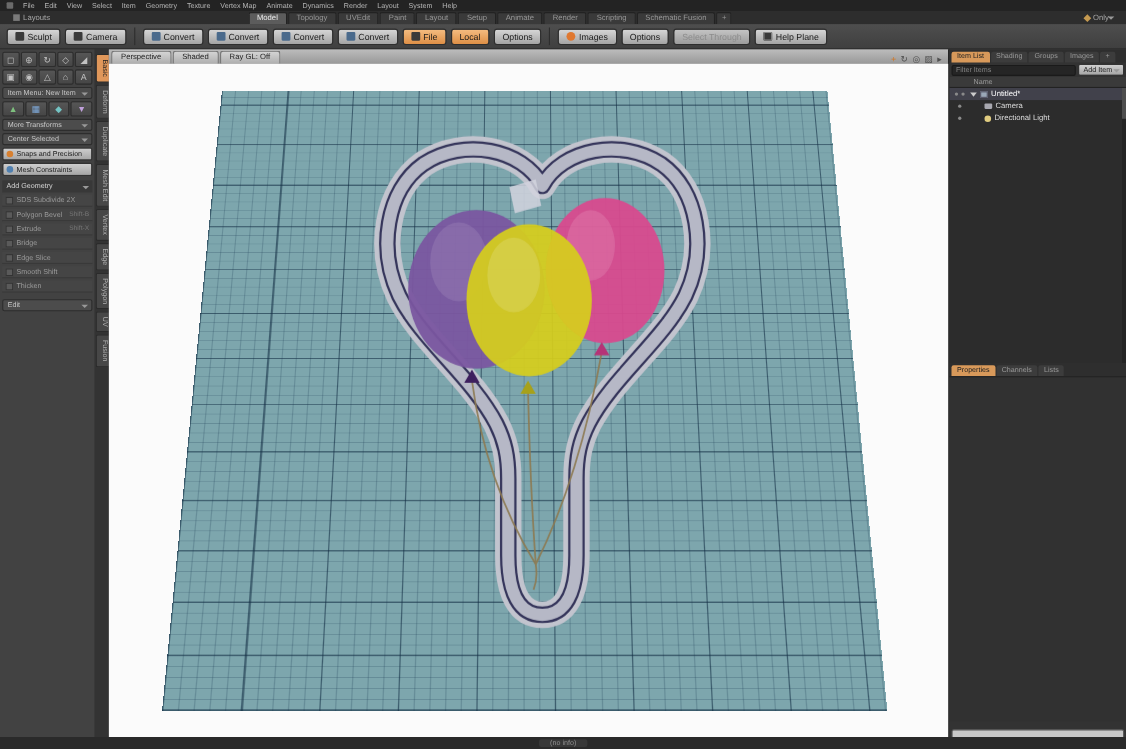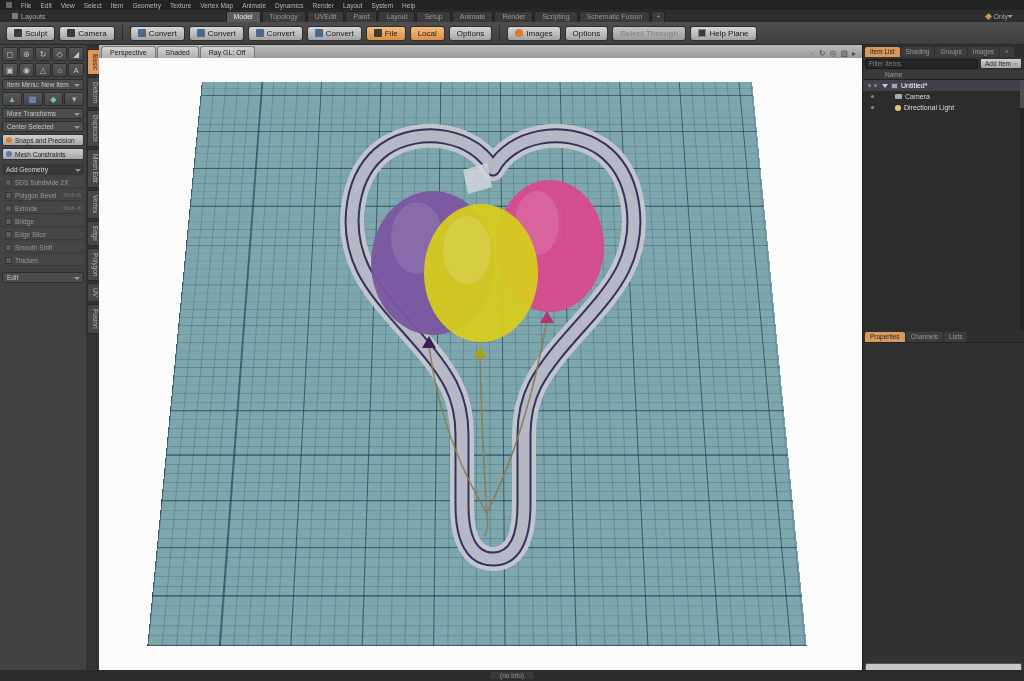--- a/index.html
+++ b/index.html
@@ -19,21 +19,21 @@
 .lb-tab{padding:1px 7px;background:#3a3a3a;color:#979797;border:1px solid #222;border-bottom:none;border-radius:2px 2px 0 0;margin-right:1px;height:11px;line-height:8px;white-space:nowrap;}
 .lb-tab.active{background:#5c5c5c;color:#ececec;}
 .lb-tab.plus{padding:1px 4px;}
 .lb-right{margin-left:auto;margin-right:8px;color:#a8a8a8;display:flex;align-items:center;gap:3px;position:relative;padding-right:8px;}
 .star{width:5px;height:5px;background:#c59a50;transform:rotate(45deg);}
 
 
 .toolbar{position:absolute;top:22px;left:0;right:0;height:23px;background:linear-gradient(#4e4e4e,#3f3f3f);border-bottom:1px solid #2a2a2a;display:flex;align-items:center;gap:4px;padding:0 6px;}
 .tbtn{display:flex;align-items:center;gap:3px;height:15px;padding:0 7px;background:linear-gradient(#d6d6d6,#a4a4a4);border:1px solid #2e2e2e;border-radius:3px;font-size:8px;color:#1a1a1a;font-family:inherit;white-space:nowrap;}
 .tbtn.orange{background:linear-gradient(#f4bc80,#de8f46);}
-.tbtn.dim{color:#8c8c8c;background:linear-gradient(#c4c4c4,#9c9c9c);font-weight:bold;}
+.tbtn.dim{color:#8c8c8c;background:linear-gradient(#c4c4c4,#9c9c9c);}
 .ticon{width:8px;height:8px;background:#3a3a3a;border-radius:1px;flex:none;}
 .ticon.blue{background:#4a6a8c;}
 .ticon.orange-dot{background:#e07830;border-radius:50%;}
 .ticon.grid{background:#3a3a3a;box-shadow:inset 0 0 0 1px #888;}
 .tsep{width:1px;height:16px;background:#2d2d2d;margin:0 3px;flex:none;}
 
 
 .main{position:absolute;top:45px;bottom:11px;left:0;right:0;display:flex;}
 
 

